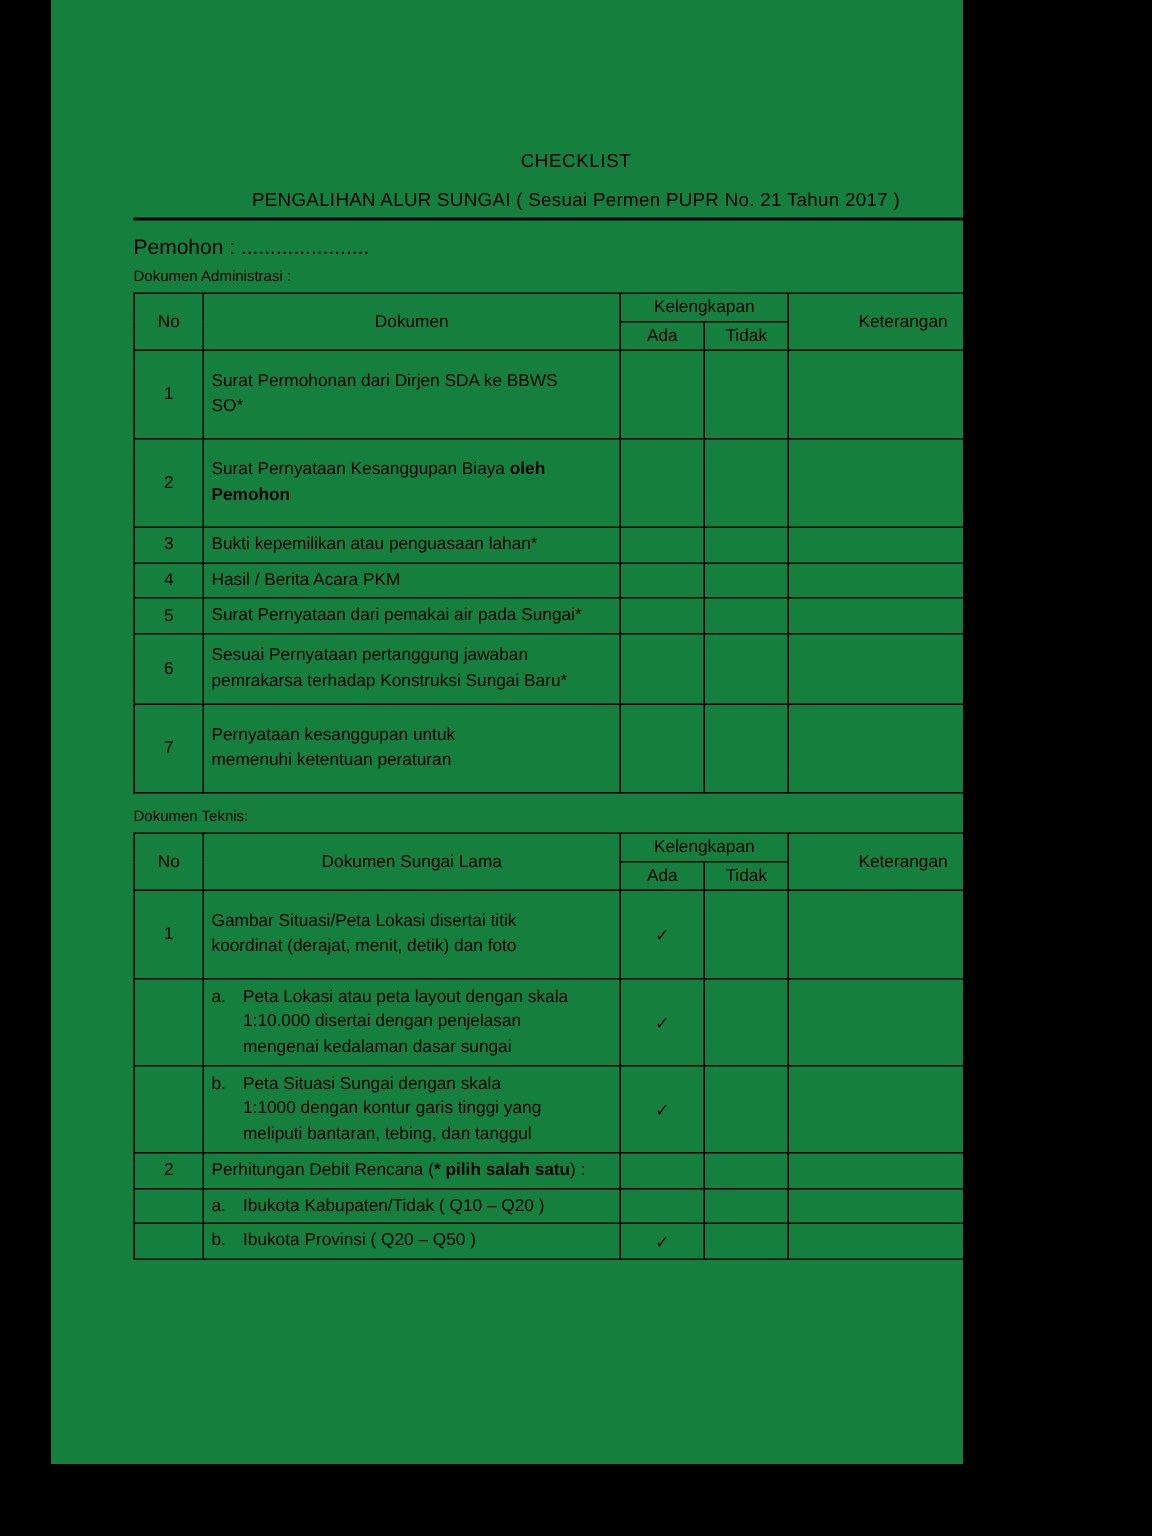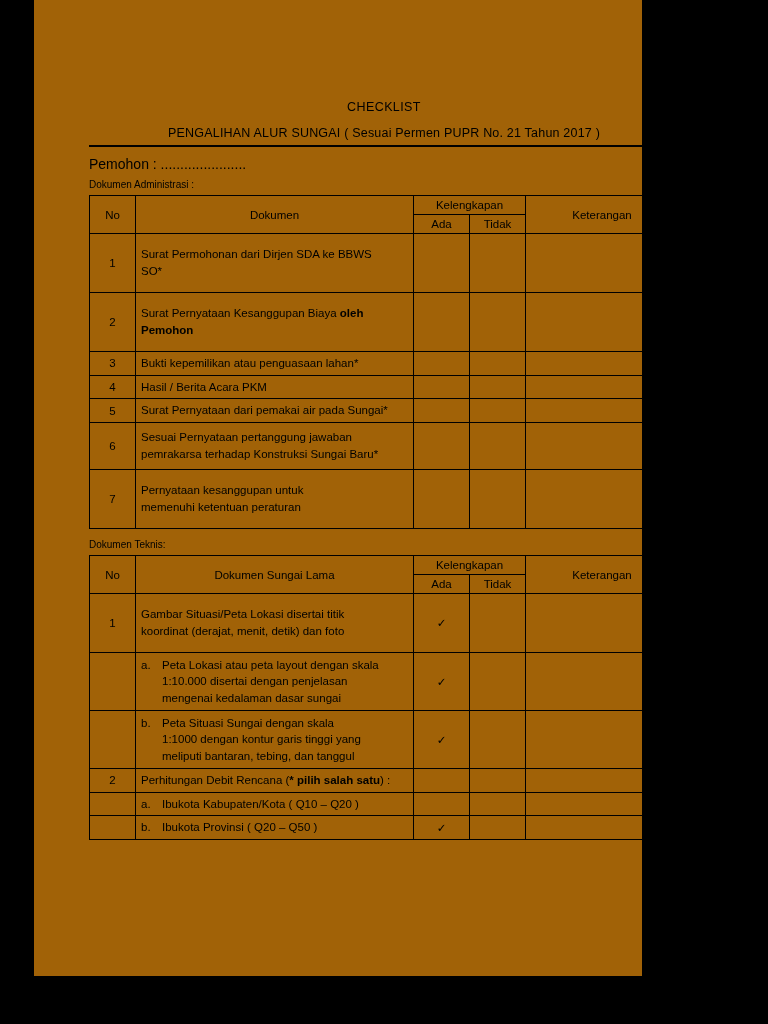--- a/index.html
+++ b/index.html
@@ -13,21 +13,21 @@
     font-family: "Liberation Sans", sans-serif;
     position: relative;
     overflow: hidden;
   }
   #page {
     position: absolute;
     left: 34px;
     top: 0px;
     width: 608px;
     height: 976px;
-    background: #a16207;
+    background: #15803d;
     box-sizing: border-box;
   }
   #footer-band {
     position: absolute;
     left: 0;
     top: 1008px;
     width: 768px;
     height: 48px;
     background: #000000;
     display: flex;
@@ -295,21 +295,21 @@
           </td>
           <td class="cell-mark"></td>
           <td class="cell-mark"></td>
           <td class="cell-doc"></td>
         </tr>
         <tr>
           <td class="cell-no"></td>
           <td class="cell-doc sub-indent">
             <div class="sub-item">
               <span class="lbl">a.</span>
-              <span class="txt">Ibukota Kabupaten/Kota ( Q10 – Q20 )</span>
+              <span class="txt">Ibukota Kabupaten/Tidak ( Q10 – Q20 )</span>
             </div>
           </td>
           <td class="cell-mark"></td>
           <td class="cell-mark"></td>
           <td class="cell-doc"></td>
         </tr>
         <tr>
           <td class="cell-no"></td>
           <td class="cell-doc sub-indent">
             <div class="sub-item">

